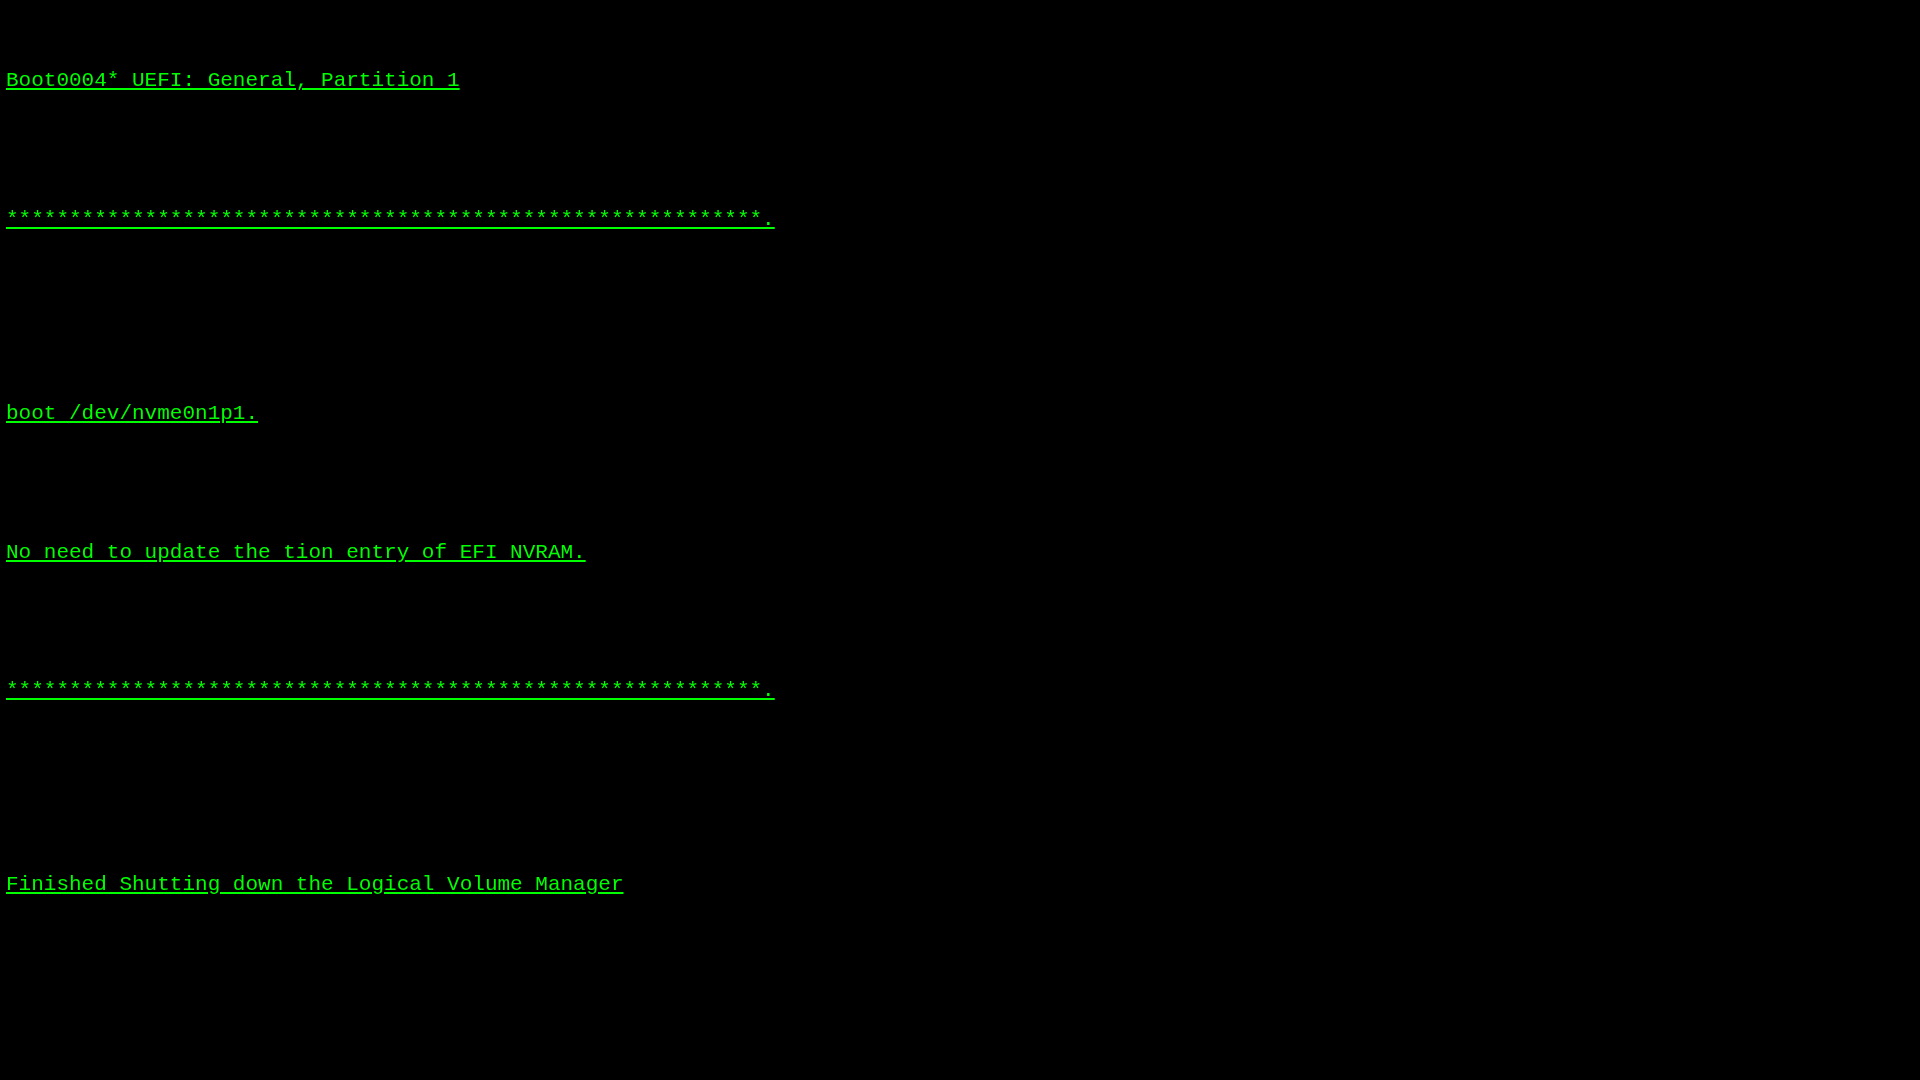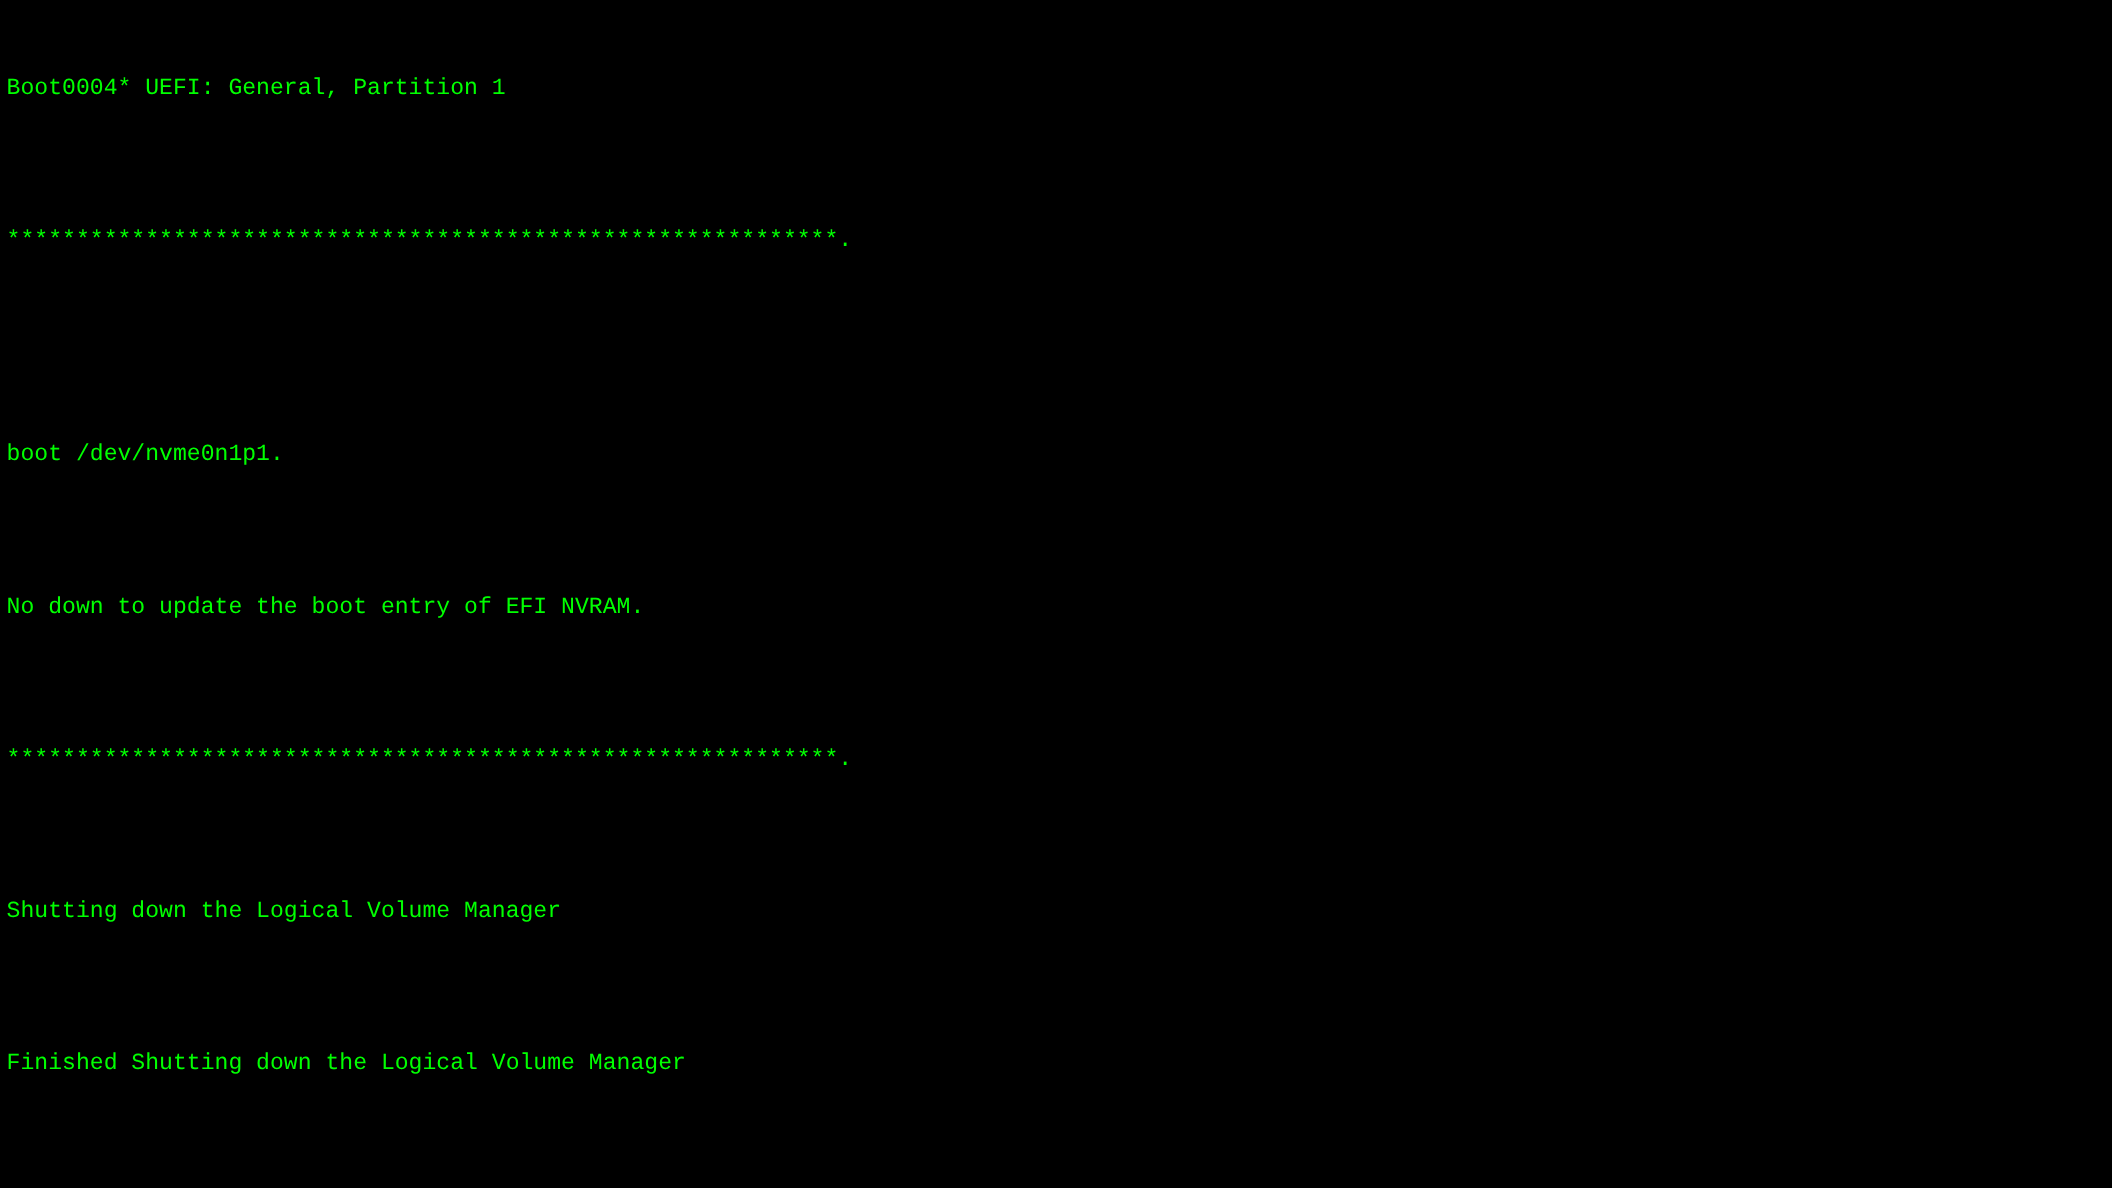--- a/index.html
+++ b/index.html
@@ -24,38 +24,38 @@
       width: 100%;
       height: 100%;
       padding: 4px 6px;
       white-space: pre;
       overflow: hidden;
     }
 
     .line {
       display: block;
       white-space: pre;
+      text-decoration: underline;
     }
   </style>
 </head>
 <body>
 
 <div class="terminal">
   <span class="line">Boot0004* UEFI: General, Partition 1</span>
   <br>
   <span class="line">************************************************************.</span>
   <br>
   <br>
   <span class="line">boot /dev/nvme0n1p1.</span>
   <br>
-  <span class="line">No down to update the boot entry of EFI NVRAM.</span>
+  <span class="line">No need to update the tion entry of EFI NVRAM.</span>
   <br>
   <span class="line">************************************************************.</span>
   <br>
-  <span class="line">Shutting down the Logical Volume Manager</span>
   <br>
   <span class="line">Finished Shutting down the Logical Volume Manager</span>
   <br>
   
   <br>
   
   <br>
   
   <br>
   

